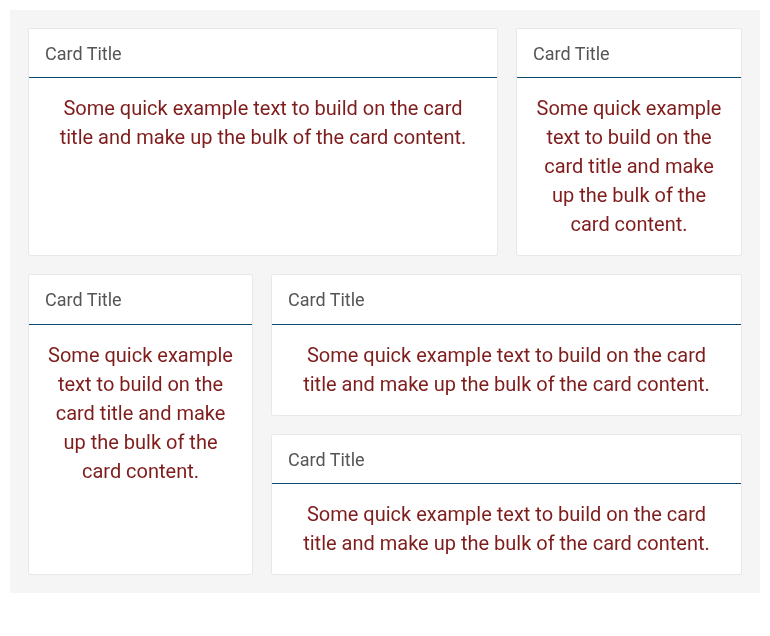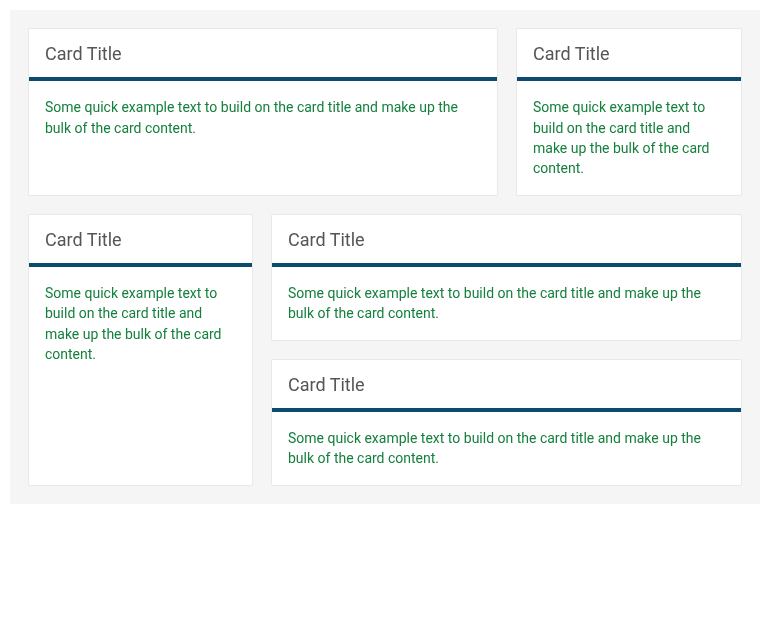--- a/index.html
+++ b/index.html
@@ -28,36 +28,37 @@
     }
     .card {
       background: #ffffff;
       border: 1px solid #e8e8e8;
       border-radius: 2px;
       display: flex;
       flex-direction: column;
     }
     .card-header {
       padding: 13px 16px 12px 16px;
-      border-bottom: 4px solid #0c4a6e;
+      border-bottom: 1px solid #0c4a6e;
     }
     .card-title {
       font-size: 18px;
       font-weight: 400;
       color: #555555;
       line-height: 1.3;
     }
     .card-body {
       padding: 16px;
       flex: 1;
     }
     .card-text {
-      font-size: 14px;
-      color: #15803d;
+      font-size: 20px;
+      color: #7f1d1d;
       line-height: 1.45;
+      text-align: center;
     }
     
     .row-1 .card-a { flex: 0 0 470px; }
     .row-1 .card-b { flex: 1; }
     
     .row-2 .card-left { flex: 0 0 225px; }
     .row-2 .col-right { flex: 1; display: flex; flex-direction: column; gap: 18px; }
     .row-2 .col-right .card { width: 100%; }
   </style>
 </head>

